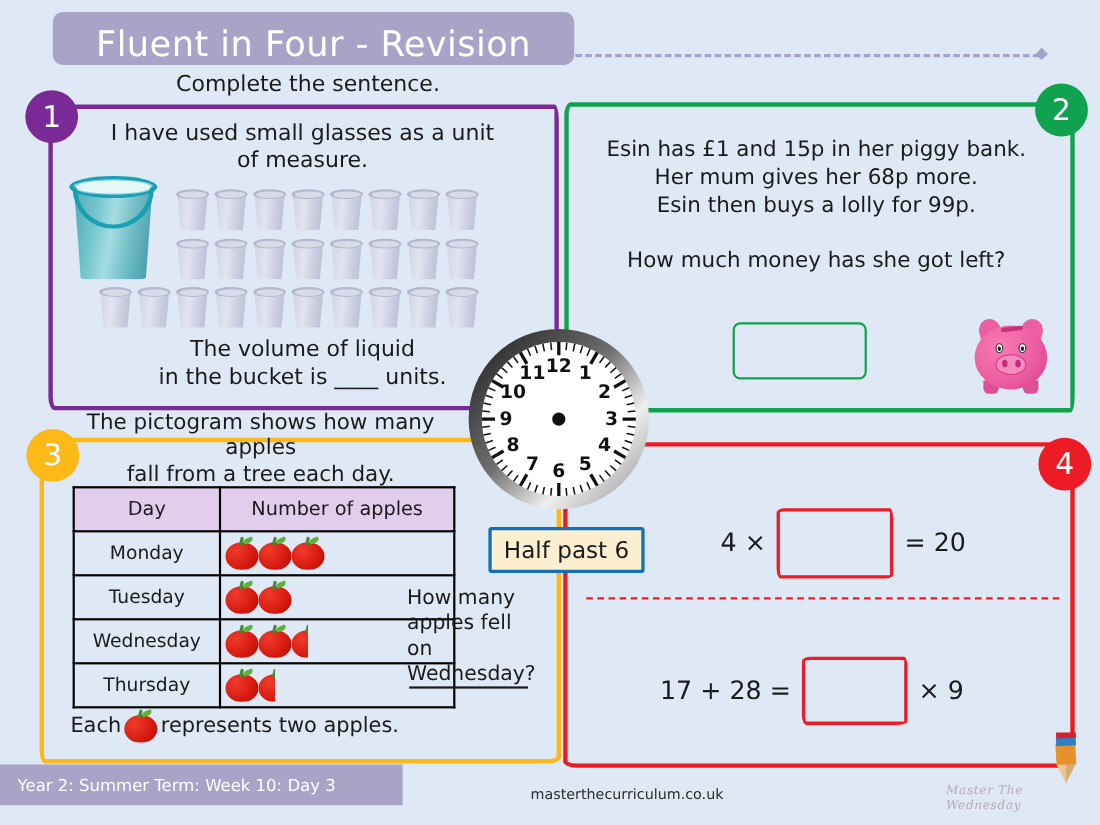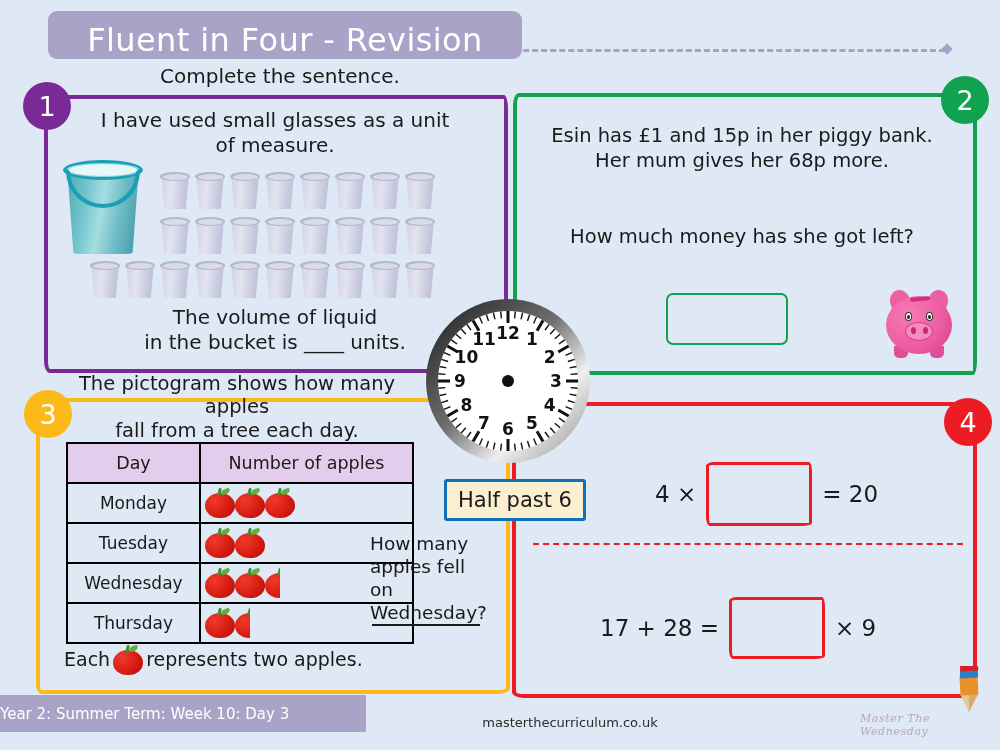--- a/index.html
+++ b/index.html
@@ -199,21 +199,21 @@
   .redbox.b2{width:90px;height:56px;}
   .q4-dashed{
     position:absolute;left:533px;top:543px;width:430px;border-top:2.5px dashed #ed1c24;
   }
 
   
   .footer-banner{
     position:absolute;left:0;top:695px;width:366px;height:37px;background:#aaa3c8;
     display:flex;align-items:center;
   }
-  .footer-banner span{color:#fff;font-size:15px;}
+  .footer-banner span{color:#fff;font-size:15px;padding-left:16px;}
   .footer-site{
     position:absolute;left:420px;top:715px;width:300px;text-align:center;
     font-size:13px;color:#2b2b2b;
   }
   .logo{position:absolute;left:860px;top:690px;width:125px;height:45px;}
   .logo-text{
     position:absolute;left:0;top:22px;width:120px;font-size:11px;color:#b7a9b3;
     font-family:"DejaVu Serif","Liberation Serif",serif;font-style:italic;
     letter-spacing:.6px;
   }
@@ -388,20 +388,21 @@
     </div>
 
   <div class="qtext" id="q1-bottom">
     <div>The volume of liquid</div>
     <div>in the bucket is ____ units.</div>
   </div>
 
   <div class="qtext" id="q2-text">
     <div>Esin has £1 and 15p in her piggy bank.</div>
     <div>Her mum gives her 68p more.</div>
+    <div>Esin then buys a lolly for 99p.</div>
   </div>
   <div class="qtext" id="q2-q">How much money has she got left?</div>
   <div class="ansbox-green"></div>
 
   <div class="piggy">
     <div class="pig-ear l"></div>
     <div class="pig-ear r"></div>
     <div class="pig-leg l"></div>
     <div class="pig-leg r"></div>
     <div class="pig-body"></div>

